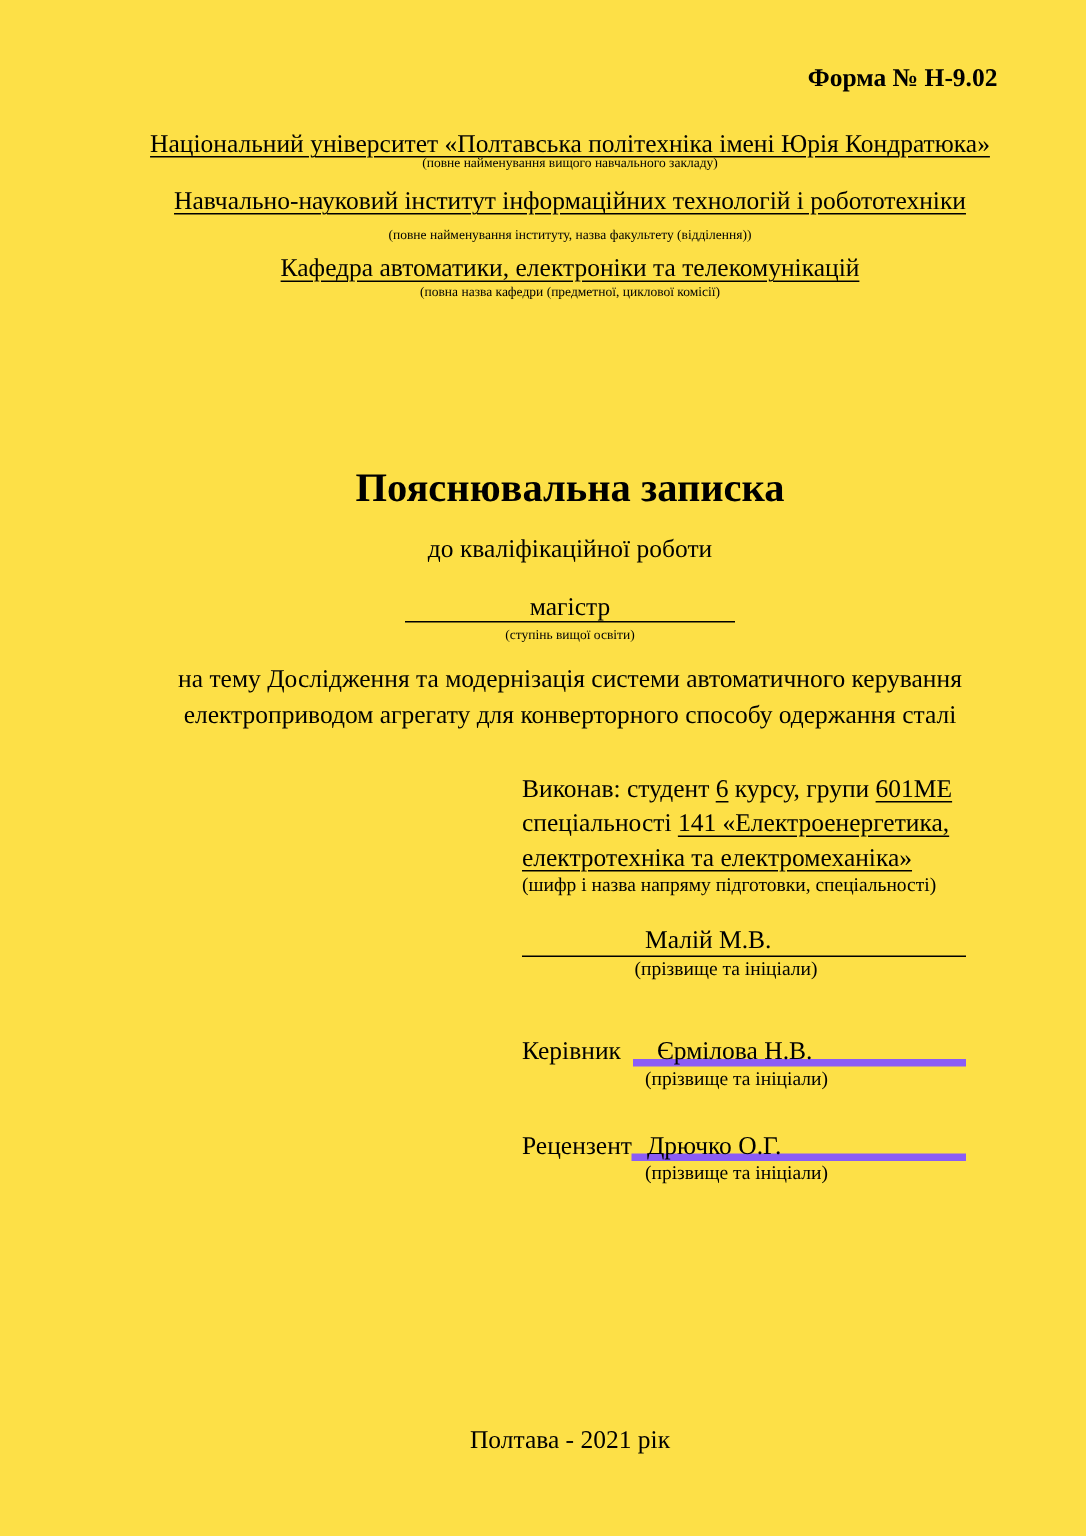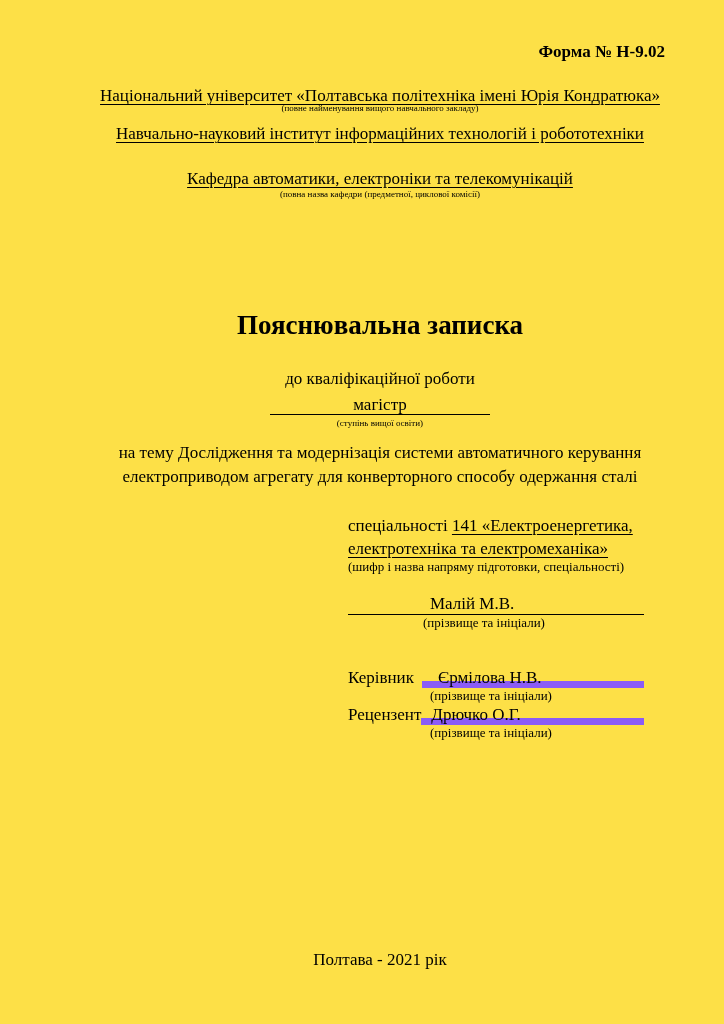--- a/index.html
+++ b/index.html
@@ -118,25 +118,25 @@
     margin-top: 40px;
     height: 20px;
     line-height: 20px;
     white-space: nowrap;
   }
   .sig-row .sig-label {
     padding-right: 8px;
   }
   .sig-row .sig-line {
     flex: 1;
-    border-bottom: 7px solid #8b5cf6;
+    border-bottom: 5px solid #8b5cf6;
     padding-left: 16px;
   }
   .sig-row.reviewer {
-    margin-top: 4px;
+    margin-top: 30px;
   }
   .sig-row.reviewer .sig-label {
     padding-right: 0;
   }
   .sig-row.reviewer .sig-line {
     padding-left: 10px;
   }
   .sig-cap {
     margin-left: 82px;
     margin-top: 2px;
@@ -149,37 +149,39 @@
 <body>
 
 <div class="page">
 
   <div class="form-label">Форма № Н-9.02</div>
 
   <div class="line caption" style="top:103px">(повне найменування вищого навчального закладу)</div>
   <div class="line heading" style="top:86px">Національний університет «Полтавська політехніка імені Юрія Кондратюка»</div>
 
   <div class="line heading" style="top:124px">Навчально-науковий інститут інформаційних технологій і робототехніки</div>
+  <div class="line caption" style="top:151px">(повне найменування інституту, назва факультету (відділення))</div>
 
   <div class="line heading" style="top:169px">Кафедра автоматики, електроніки та телекомунікацій</div>
   <div class="line caption" style="top:189px">(повна назва кафедри (предметної,  циклової комісії)</div>
 
   <div class="line title" style="top:310px">Пояснювальна записка</div>
-  <div class="line" style="top:369px">до кваліфікаційної роботи</div>
+  <div class="line" style="top:356px">до кваліфікаційної роботи</div>
 
   <div class="degree-line">магістр</div>
   <div class="degree-caption caption">(ступінь вищої освіти)</div>
 
   <div class="topic">
     <div>на тему Дослідження та модернізація системи автоматичного керування</div>
     <div>електроприводом агрегату для конверторного способу одержання сталі</div>
   </div>
 
   <div class="performer-block">
 
+    <div class="pline"><span>Виконав: студент </span><span class="u">6</span><span> курсу, групи </span><span class="u">601МЕ</span></div>
 
     <div class="pline"><span>спеціальності </span><span class="u">141 «Електроенергетика,</span></div>
 
     <div class="pline"><span class="u">електротехніка та електромеханіка»</span></div>
 
     <div class="small-caption">(шифр і назва напряму підготовки, спеціальності)</div>
 
     <div class="name-line">Малій М.В.</div>
     <div class="small-caption name-cap">(прізвище та ініціали)</div>
 

